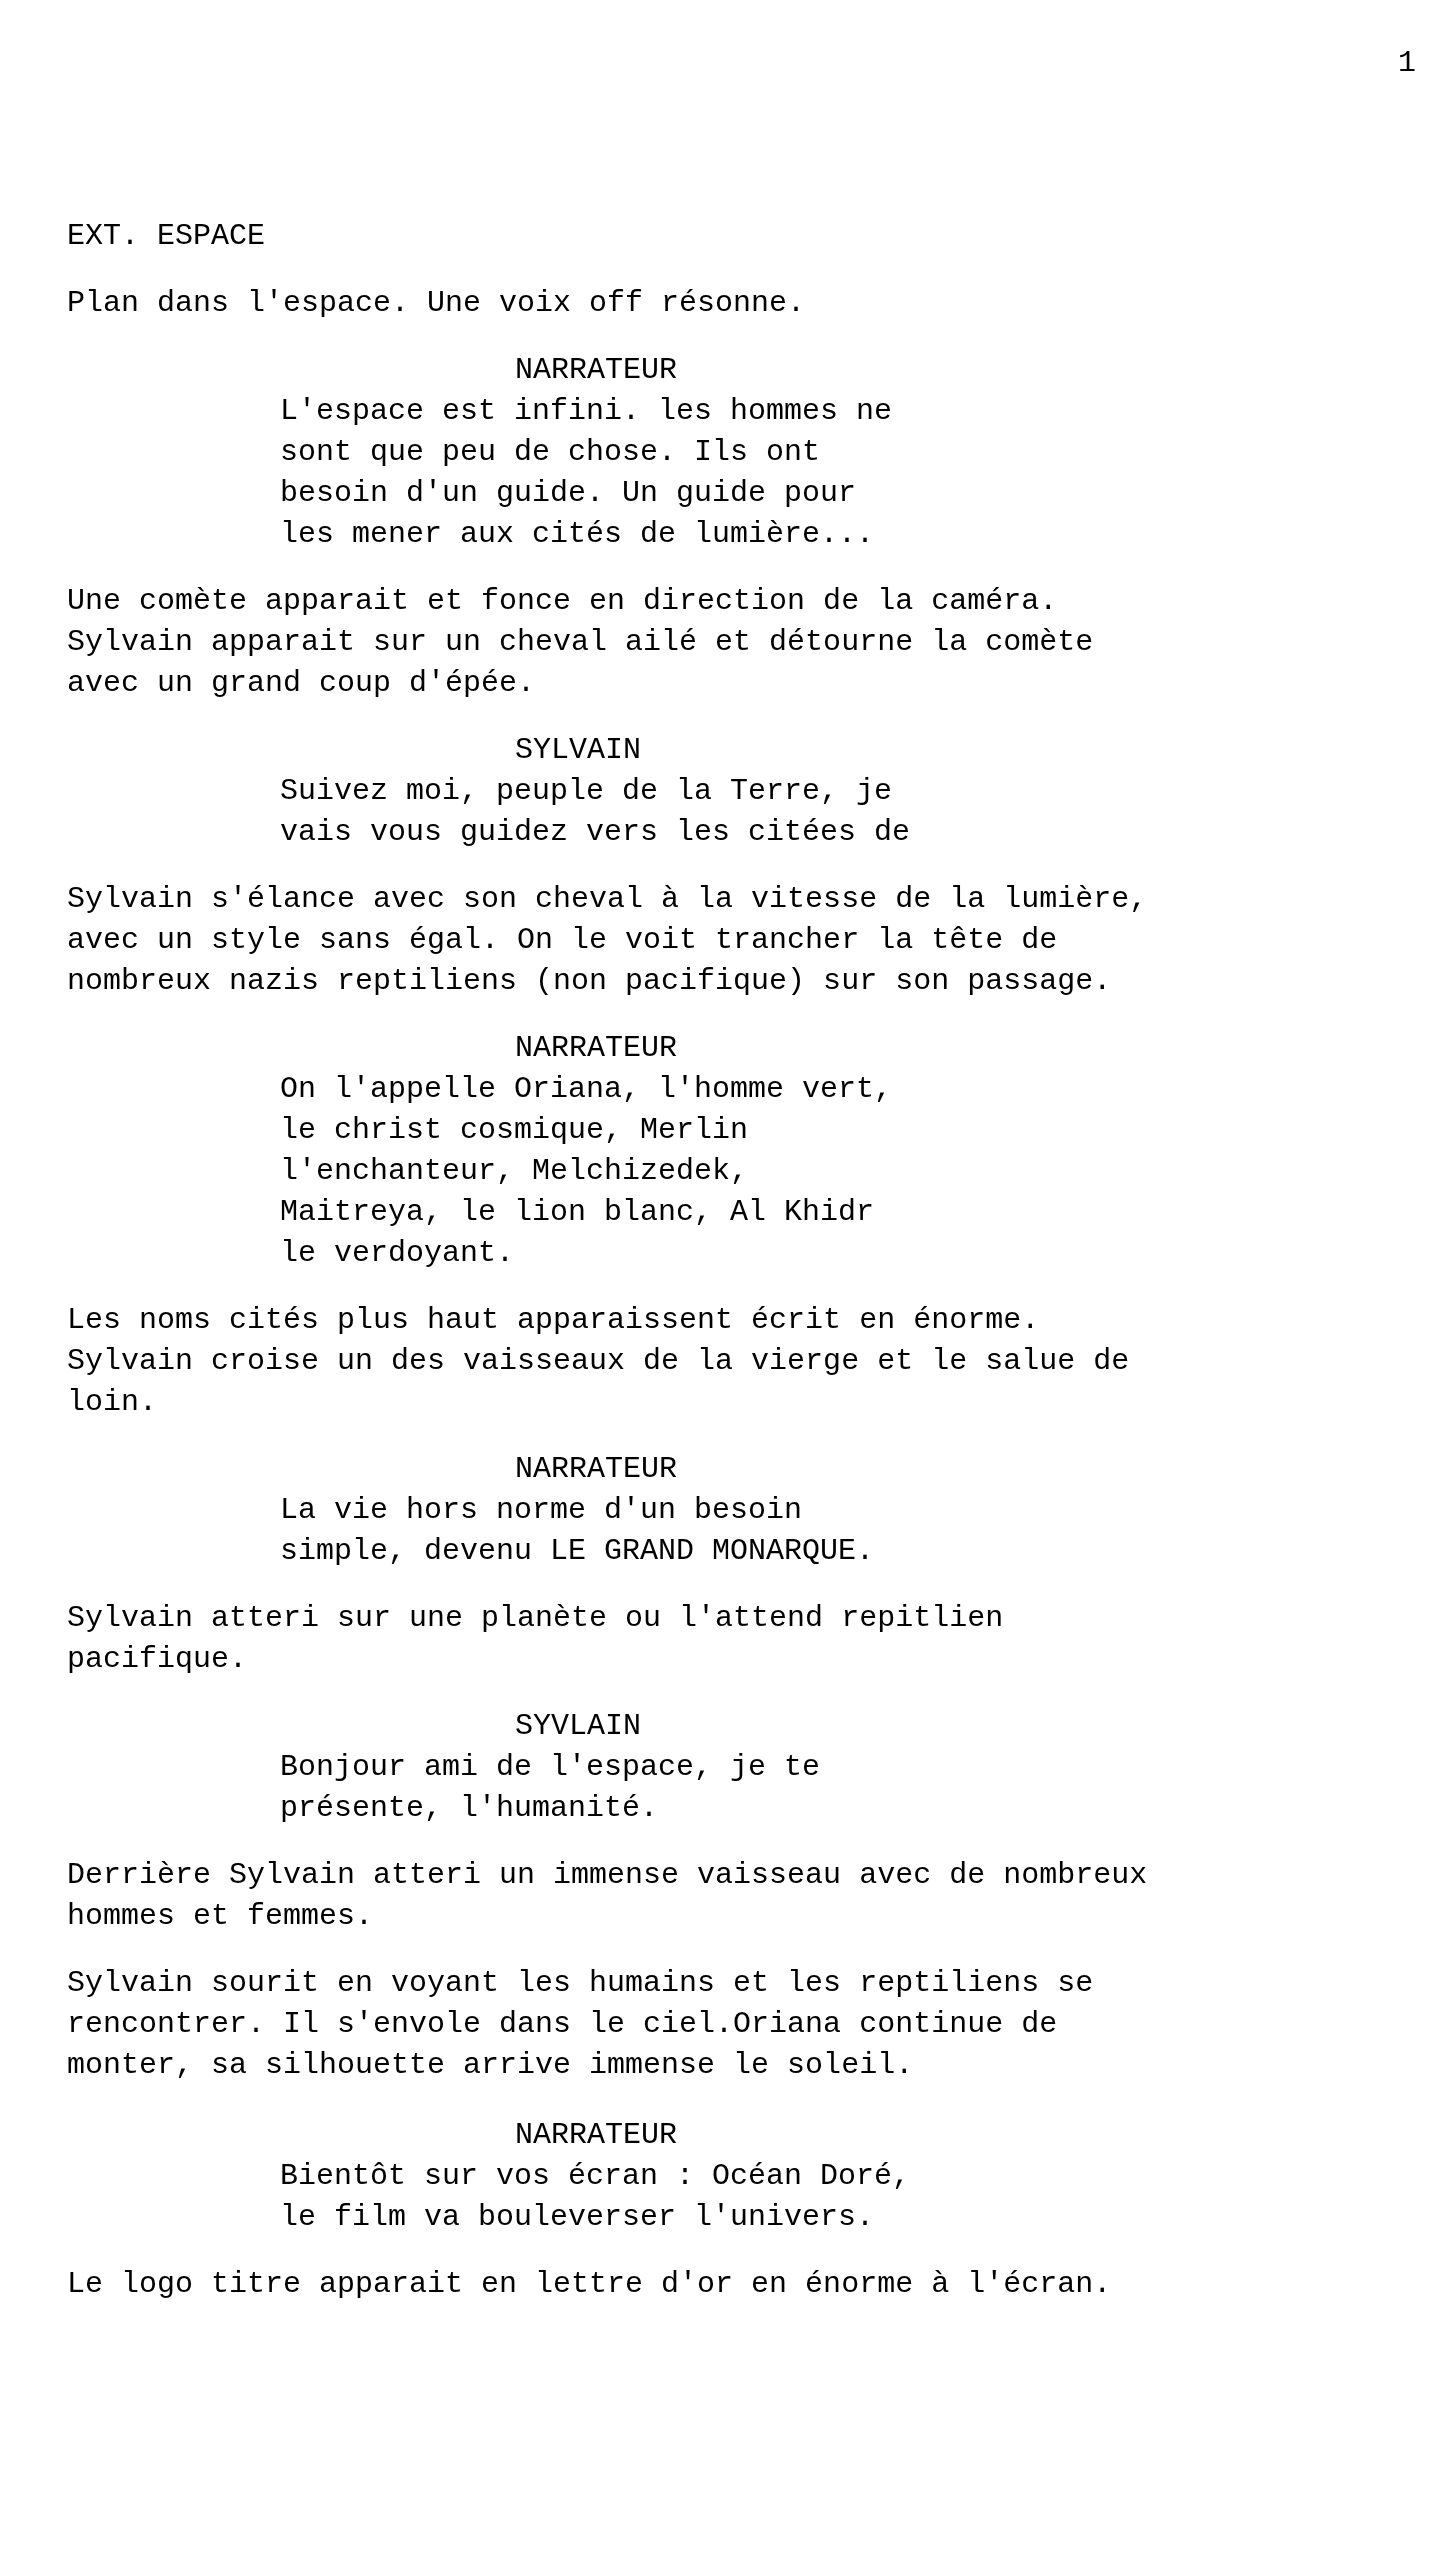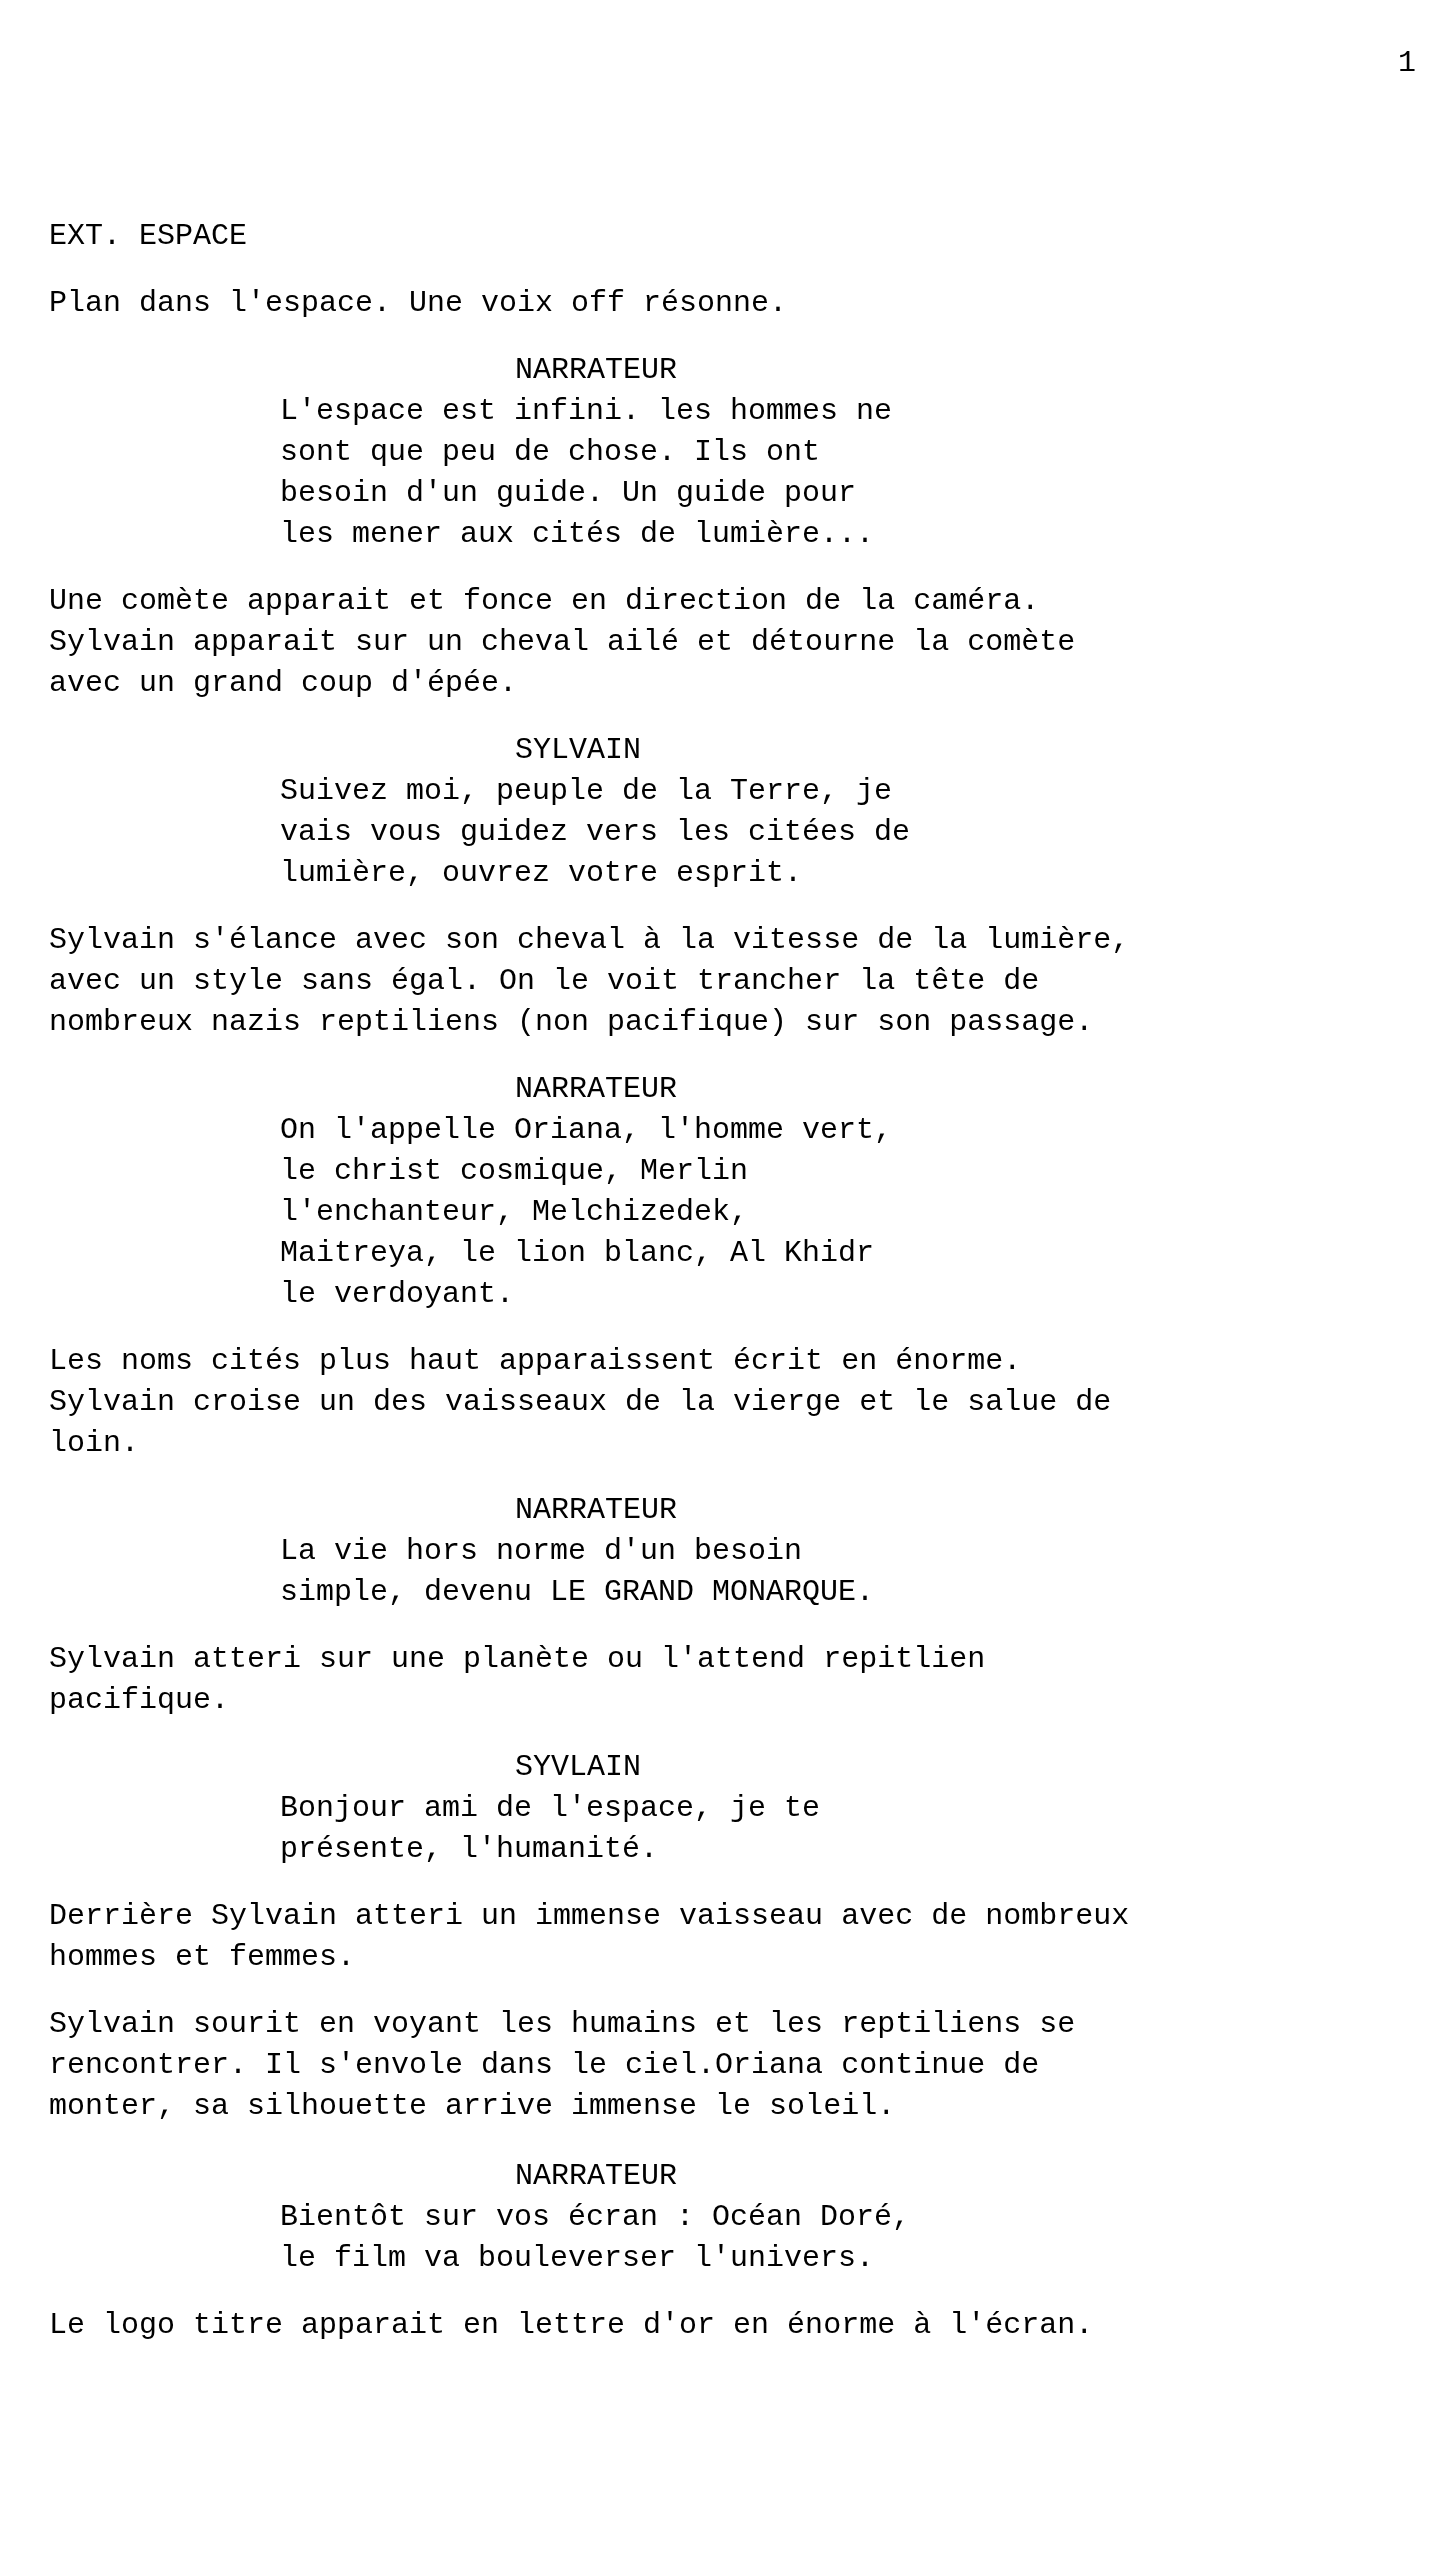--- a/index.html
+++ b/index.html
@@ -34,41 +34,41 @@
   }
   .block {
     margin-bottom: 26px;
     white-space: pre;
   }
   .block.extra-space {
     margin-top: 29px;
   }
   .scene_heading .line,
   .action .line {
-    padding-left: 49px;
+    padding-left: 67px;
   }
   .dialogue .character {
     padding-left: 505px;
     margin-left: 10px;
   }
   .dialogue .line {
     padding-left: 280px;
   }
 </style>
 </head>
 <body>
 
 <div class="page">
   <div class="page-number">1</div>
   <div class="content">
       <div class="block scene_heading"><div class="line">EXT. ESPACE</div></div>
       <div class="block action"><div class="line">Plan dans l'espace. Une voix off résonne.</div></div>
       <div class="block dialogue"><div class="character">NARRATEUR</div><div class="line">L'espace est infini. les hommes ne</div><div class="line">sont que peu de chose. Ils ont</div><div class="line">besoin d'un guide. Un guide pour</div><div class="line">les mener aux cités de lumière...</div></div>
       <div class="block action"><div class="line">Une comète apparait et fonce en direction de la caméra.</div><div class="line">Sylvain apparait sur un cheval ailé et détourne la comète</div><div class="line">avec un grand coup d'épée.</div></div>
-      <div class="block dialogue"><div class="character">SYLVAIN</div><div class="line">Suivez moi, peuple de la Terre, je</div><div class="line">vais vous guidez vers les citées de</div><div class="line">lumière, ouvrez votre esprit.</div></div>
+      <div class="block dialogue"><div class="character">SYLVAIN</div><div class="line">Suivez moi, peuple de la Terre, je</div><div class="line">vais vous guidez vers les citées de</div></div>
       <div class="block action"><div class="line">Sylvain s'élance avec son cheval à la vitesse de la lumière,</div><div class="line">avec un style sans égal. On le voit trancher la tête de</div><div class="line">nombreux nazis reptiliens (non pacifique) sur son passage.</div></div>
       <div class="block dialogue"><div class="character">NARRATEUR</div><div class="line">On l'appelle Oriana, l'homme vert,</div><div class="line">le christ cosmique, Merlin</div><div class="line">l'enchanteur, Melchizedek,</div><div class="line">Maitreya, le lion blanc, Al Khidr</div><div class="line">le verdoyant.</div></div>
       <div class="block action"><div class="line">Les noms cités plus haut apparaissent écrit en énorme.</div><div class="line">Sylvain croise un des vaisseaux de la vierge et le salue de</div><div class="line">loin.</div></div>
       <div class="block dialogue"><div class="character">NARRATEUR</div><div class="line">La vie hors norme d'un besoin</div><div class="line">simple, devenu LE GRAND MONARQUE.</div></div>
       <div class="block action"><div class="line">Sylvain atteri sur une planète ou l'attend repitlien</div><div class="line">pacifique.</div></div>
       <div class="block dialogue"><div class="character">SYVLAIN</div><div class="line">Bonjour ami de l'espace, je te</div><div class="line">présente, l'humanité.</div></div>
       <div class="block action"><div class="line">Derrière Sylvain atteri un immense vaisseau avec de nombreux</div><div class="line">hommes et femmes.</div></div>
       <div class="block action"><div class="line">Sylvain sourit en voyant les humains et les reptiliens se</div><div class="line">rencontrer. Il s'envole dans le ciel.Oriana continue de</div><div class="line">monter, sa silhouette arrive immense le soleil.</div></div>
       <div class="block dialogue extra-space"><div class="character">NARRATEUR</div><div class="line">Bientôt sur vos écran : Océan Doré,</div><div class="line">le film va bouleverser l'univers.</div></div>
       <div class="block action"><div class="line">Le logo titre apparait en lettre d'or en énorme à l'écran.</div></div>

